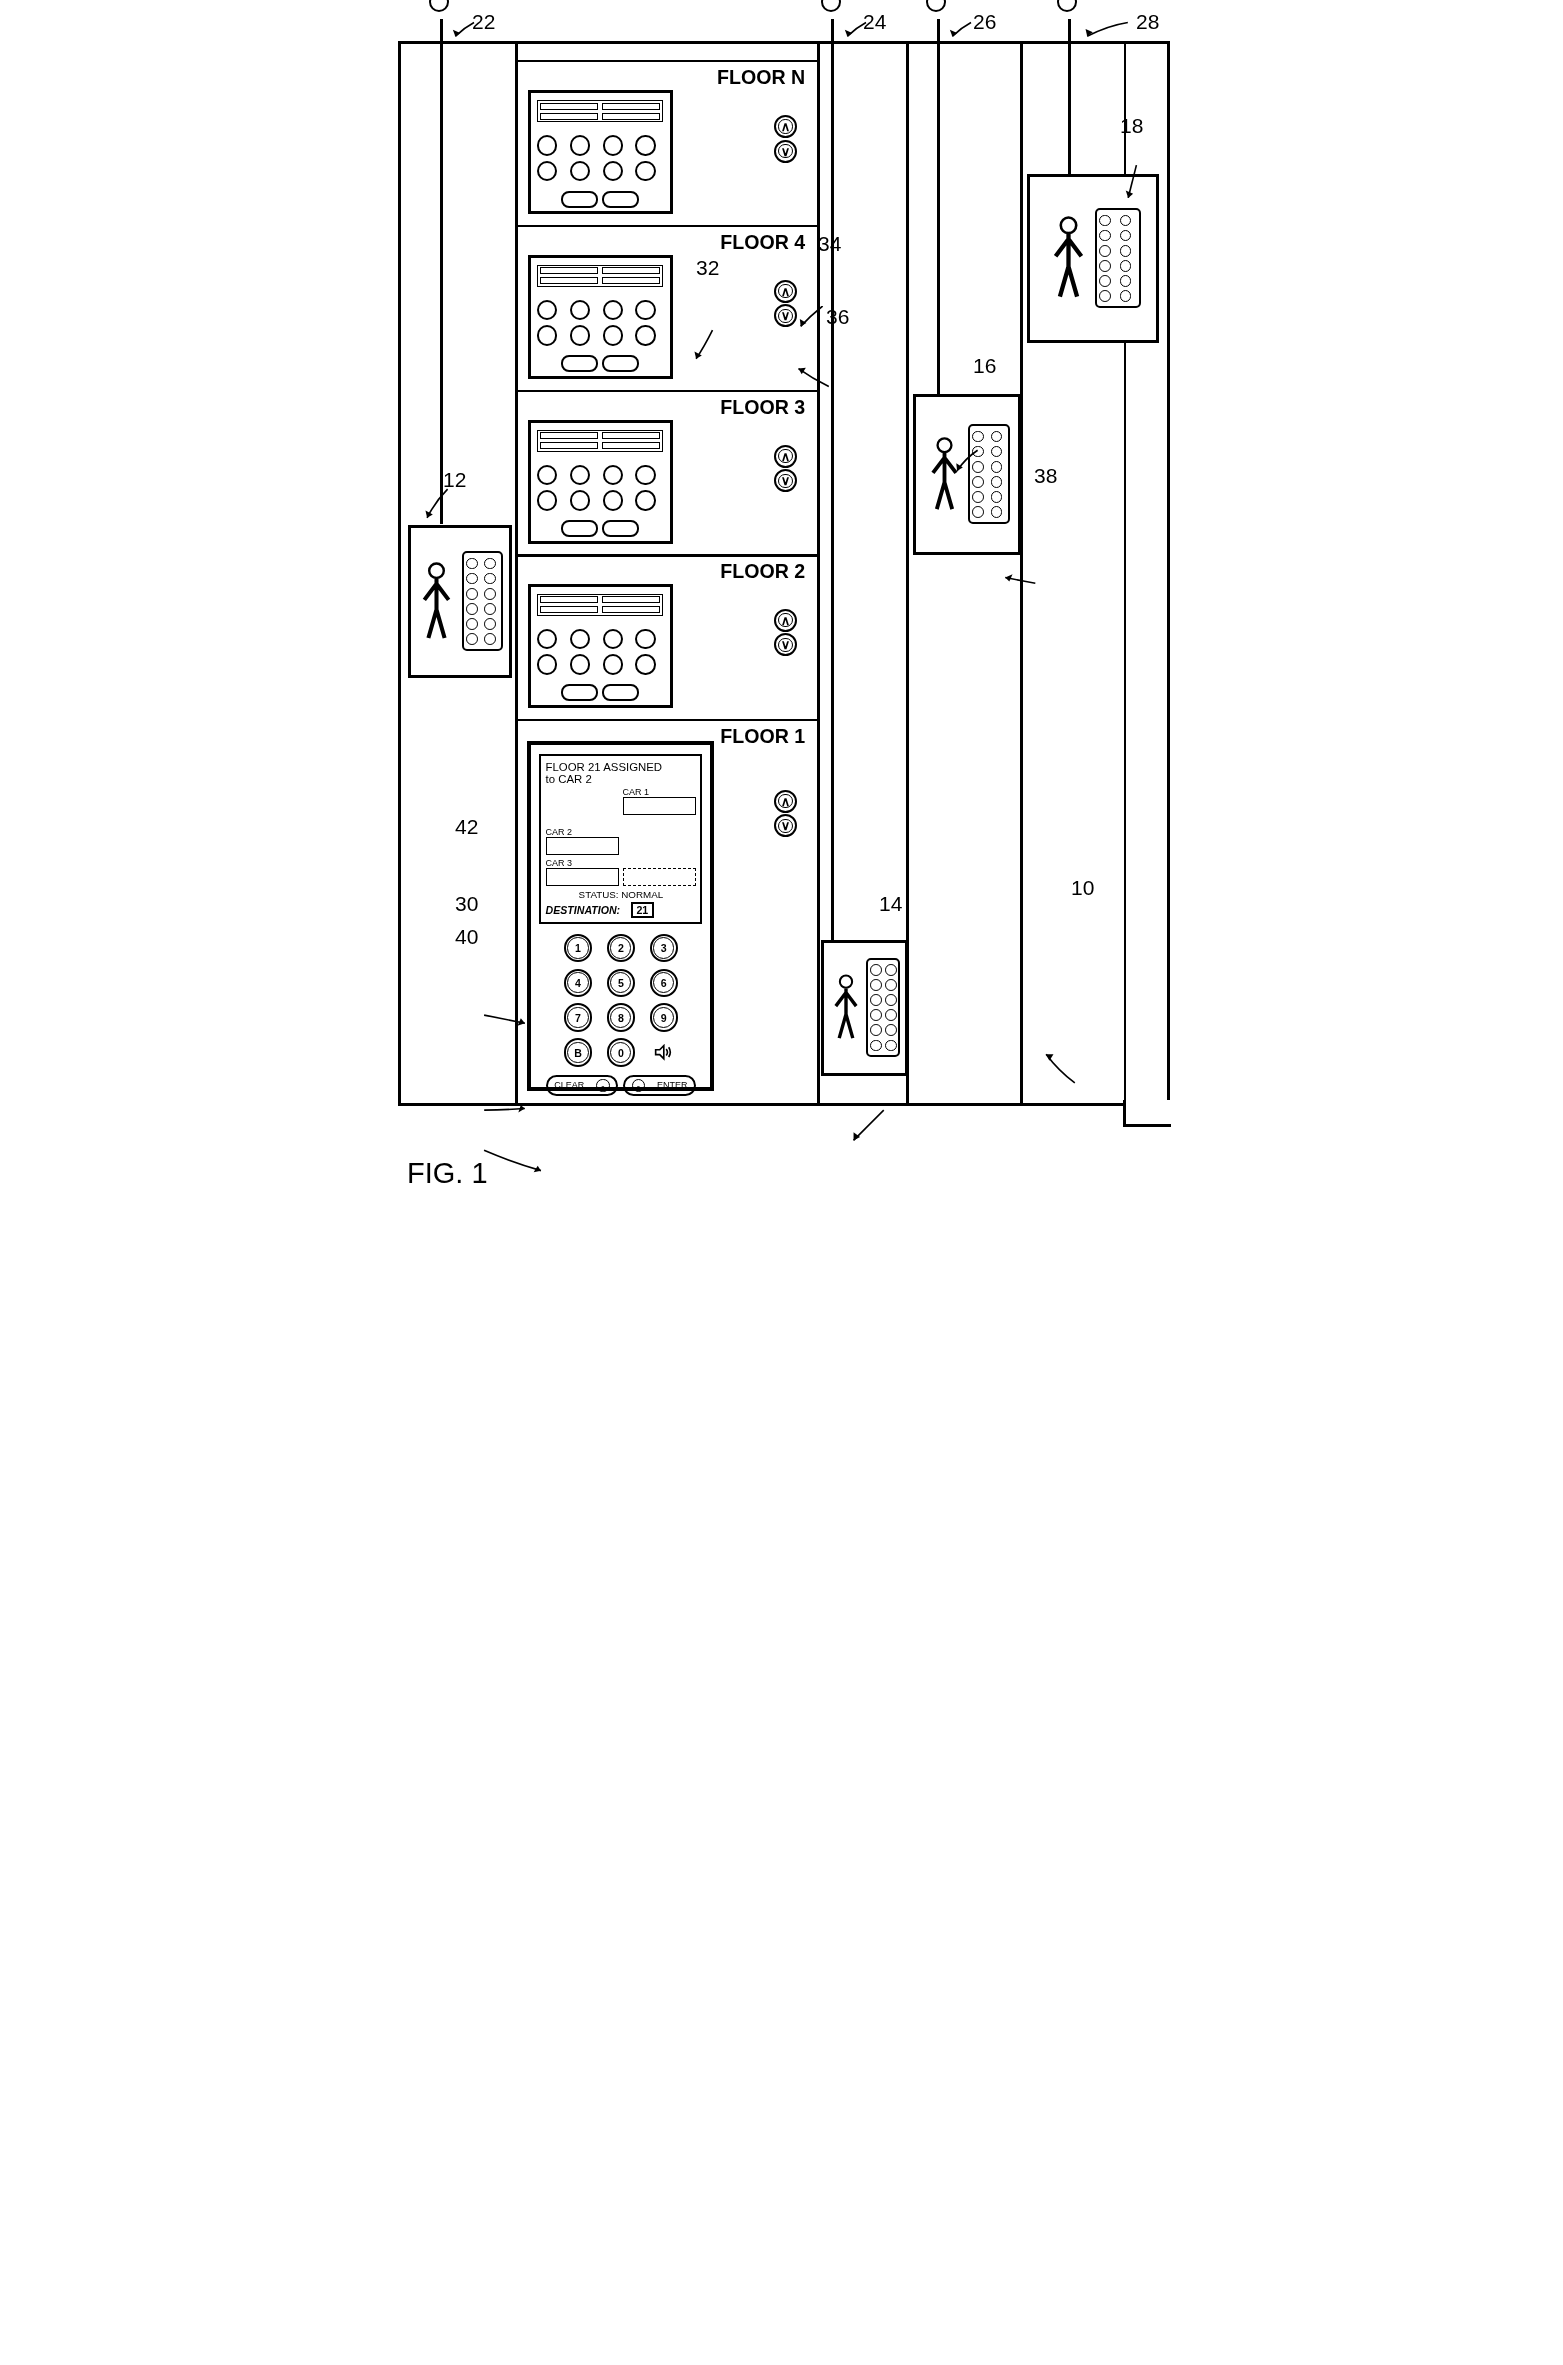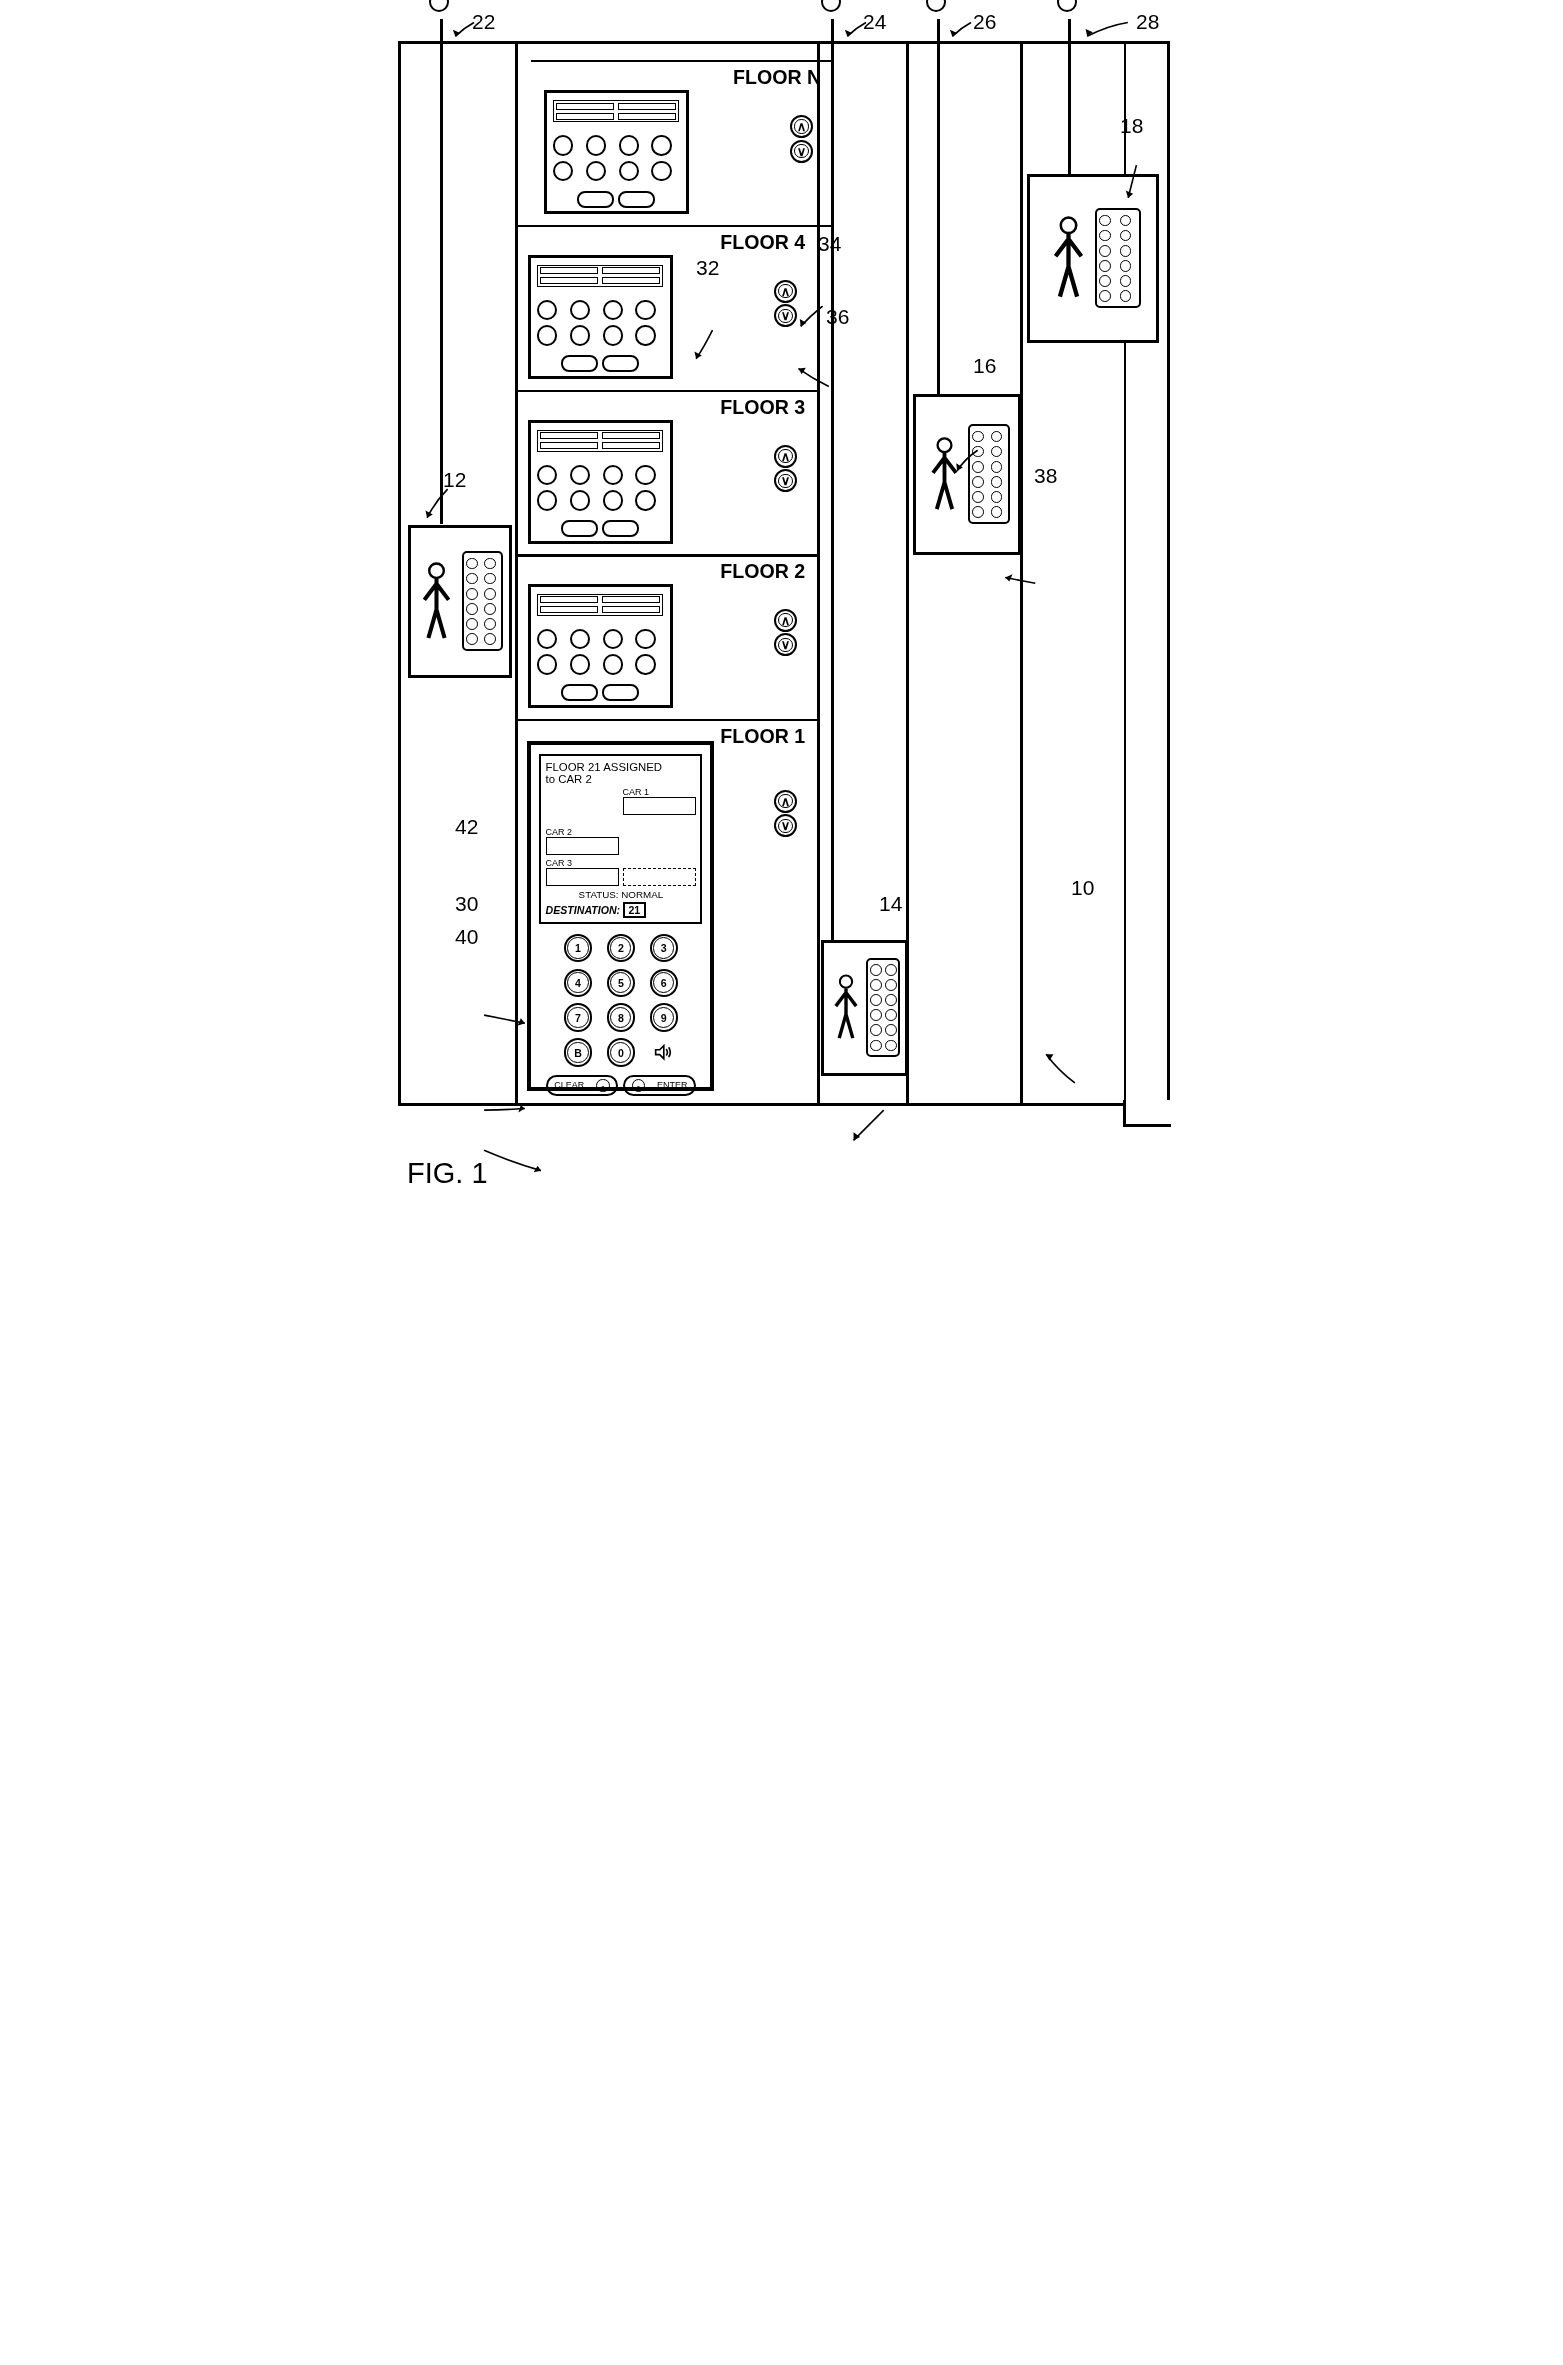--- a/index.html
+++ b/index.html
@@ -161,21 +161,21 @@
     border: 2.4px solid black;
     margin: 9.8px 8.1px 6.5px 8.1px;
     padding: 4.1px;
     font-size: 10.6px;
   }
   .big-screen-title { text-align:left; font-size:11.4px; }
   .car-row { display:flex; gap:3.3px; margin-top:2.4px;}
   .car-cell { flex:1; border:1.6px solid black; height:14.7px; font-size:9px; padding:0.8px 1.6px;}
   .car-cell.dashed { border-style:dashed; }
   .status-row { font-size:9.8px; text-align:center; margin-top:3.3px;}
-  .dest-row { display:flex; align-items:center; font-style:italic; font-weight:bold; font-size:10.6px; margin-top:1.6px; gap:3px;}
+  .dest-row { display:flex; align-items:center; font-style:italic; font-weight:bold; font-size:10.6px; margin-top:1.6px; gap:11px;}
   .dest-box { border:2.4px solid black; padding:0 3.3px; font-style:normal; font-weight:bold;}
   
   .big-keypad {
     display:grid;
     grid-template-columns: repeat(3,1fr);
     justify-items:center;
     gap: 6.5px 6.5px;
     padding: 3.3px 28.5px;
   }
   .big-btn {
@@ -249,21 +249,21 @@
     <div style="position:absolute;left:505px;top:0;width:2.4px;height:100%;background:black;"></div>
     <div style="position:absolute;left:619px;top:0;width:2.4px;height:100%;background:black;"></div>
     <div style="position:absolute;right:41px;top:0;width:2.4px;height:102%;background:black;"></div>
     <div style="position:absolute;right:-3.3px;bottom:-24.4px;width:45px;height:24.4px;background:white;border-left:3.3px solid black;border-bottom:3.3px solid black;"></div>
 
     <div class="cable" style="left:39px;height:505px;"></div>
     <div class="cable" style="left:430px;height:921px;"></div>
     <div class="cable" style="left:536px;height:375px;"></div>
     <div class="cable" style="left:667px;height:155px;"></div>
 
-    <div class="floor-row" style="top:16.3px;height:163px;margin-left:16px;">
+    <div class="floor-row" style="top:16.3px;height:163px;">
       <div class="floor-label">FLOOR N</div>
       <div class="hall-device" style="left:12.2px;top:28.5px;">
         <div class="hall-screen">
             <div></div>
             <div></div>
             <div></div>
             <div></div>
           </div>
         <div class="hall-keypad">
           <div class="hall-btn"></div>

